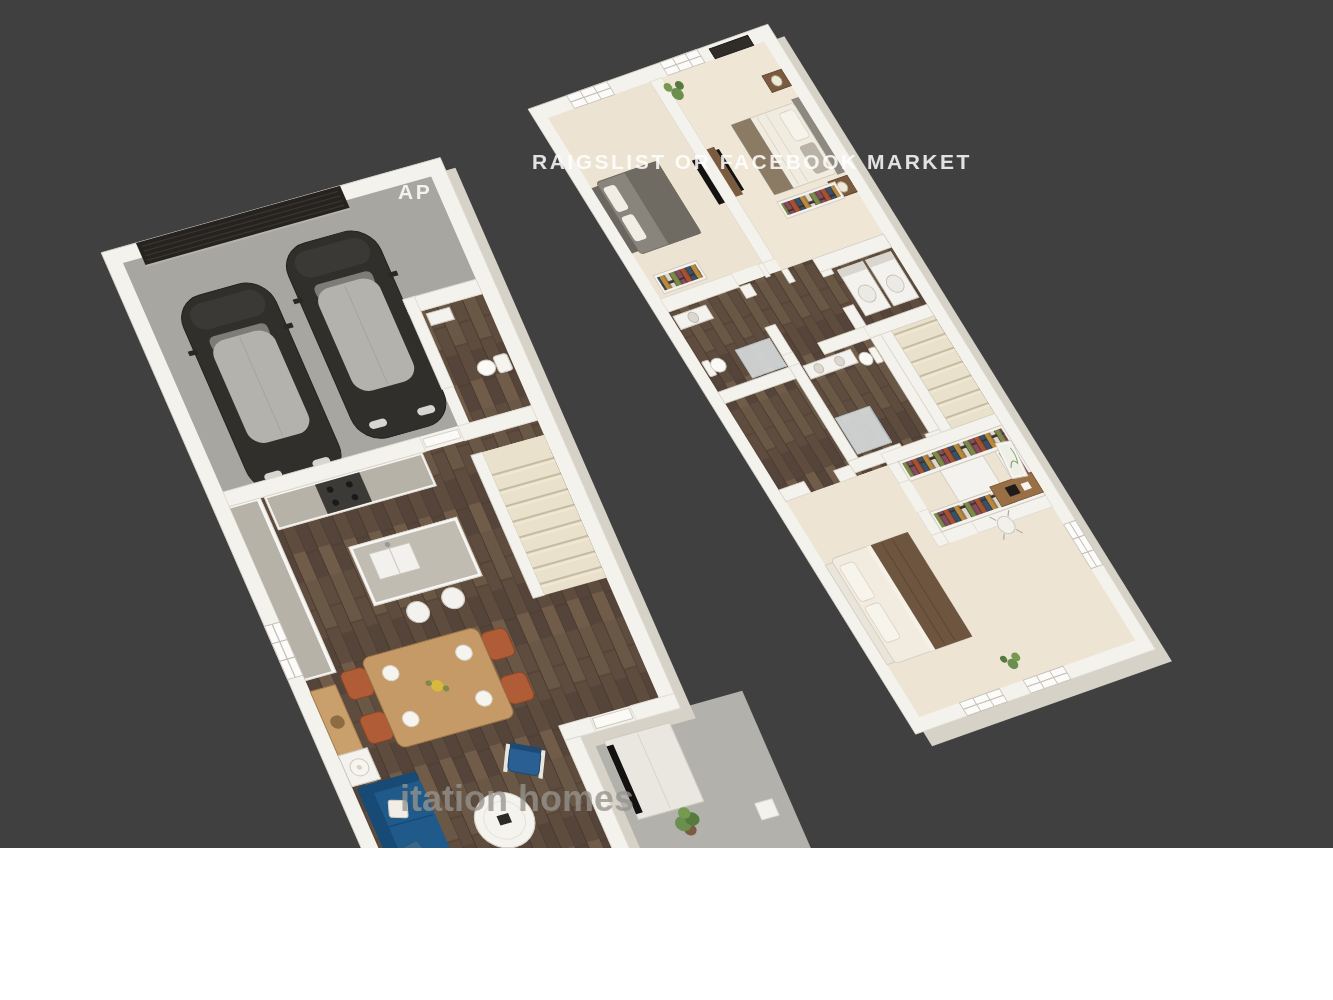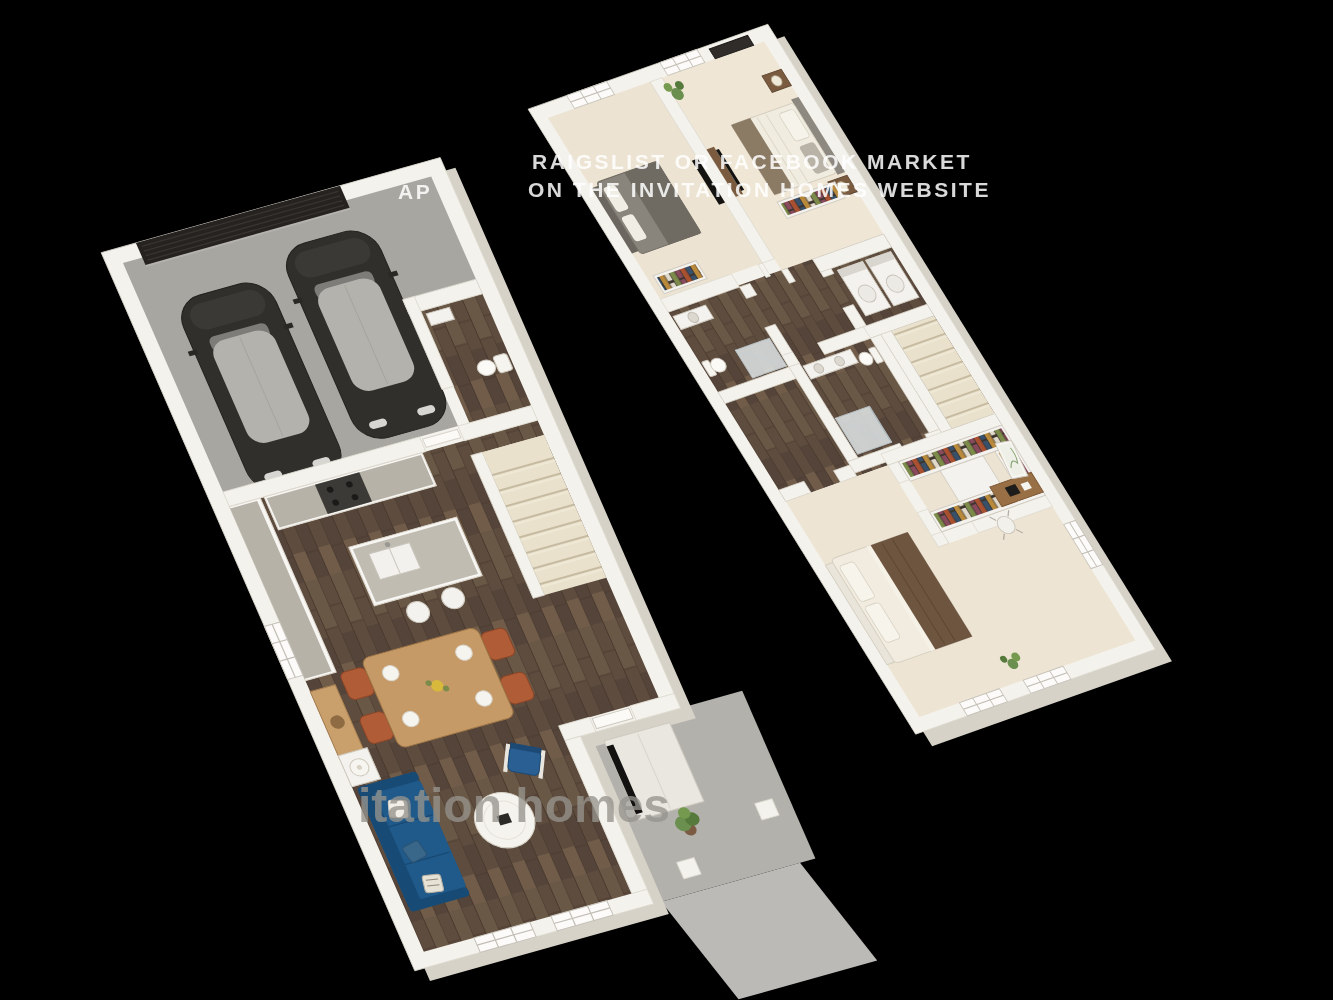--- a/index.html
+++ b/index.html
@@ -1,32 +1,32 @@
 <!DOCTYPE html>
 <html><head>
 <meta charset="utf-8">
 <style>
   html,body{margin:0;padding:0;background:#ffffff;}
   #stage{
-    position:relative;width:1333px;height:1000px;background:#000000;
+    position:relative;width:1333px;height:848px;background:#404040;
     overflow:hidden;font-family:"Liberation Sans",sans-serif;
   }
   #scene-svg{position:absolute;left:0;top:0;}
   .wall{fill:#f4f2ed;stroke:#dcd8cd;stroke-width:0.8;}
   .win{fill:#fcfbf9;stroke:#c6c2b9;stroke-width:1;}
   .mull{stroke:#c2beb5;stroke-width:1.2;fill:none;}
   .white-furn{fill:#f4f2ee;stroke:#cfcabf;stroke-width:1;}
   .glass{fill:#e0e6e8;fill-opacity:.85;stroke:#b6c0c4;stroke-width:1;}
   .wm-top{
     position:absolute;color:rgba(255,255,255,0.85);font-weight:bold;
     font-size:21px;letter-spacing:2.5px;white-space:nowrap;
   }
   .wm-logo{
     position:absolute;color:rgba(150,147,141,0.78);font-weight:bold;
-    font-size:48px;letter-spacing:0px;white-space:nowrap;
+    font-size:36px;letter-spacing:0px;white-space:nowrap;margin-left:42px;
   }
 </style>
 </head>
 <body>
 
 <div id="stage">
 
 <svg id="scene-svg" width="1333" height="1000" viewBox="0 0 1333 1000">
   <defs>
     <pattern id="wood" patternUnits="userSpaceOnUse" width="26" height="120">
@@ -407,16 +407,15 @@
     </g>
     <g>
       <rect x="292" y="592" width="16" height="54" class="win"></rect>
       <path class="mull" d="M292,610 H308 M292,628 H308 M300,592 V646"></path>
     </g>
   </g>
 </svg>
 
 <div class="wm-top" style="left:532px; top:150px;">RAIGSLIST OR FACEBOOK MARKET</div>
 <div class="wm-top" style="left:398px; top:180px;">AP</div>
-<div class="wm-top" style="left:528px; top:178px;">ON THE INVITATION HOMES WEBSITE</div>
 <div class="wm-logo" style="left:358px; top:778px;">itation homes</div>
 
 </div>
 
 </body></html>

